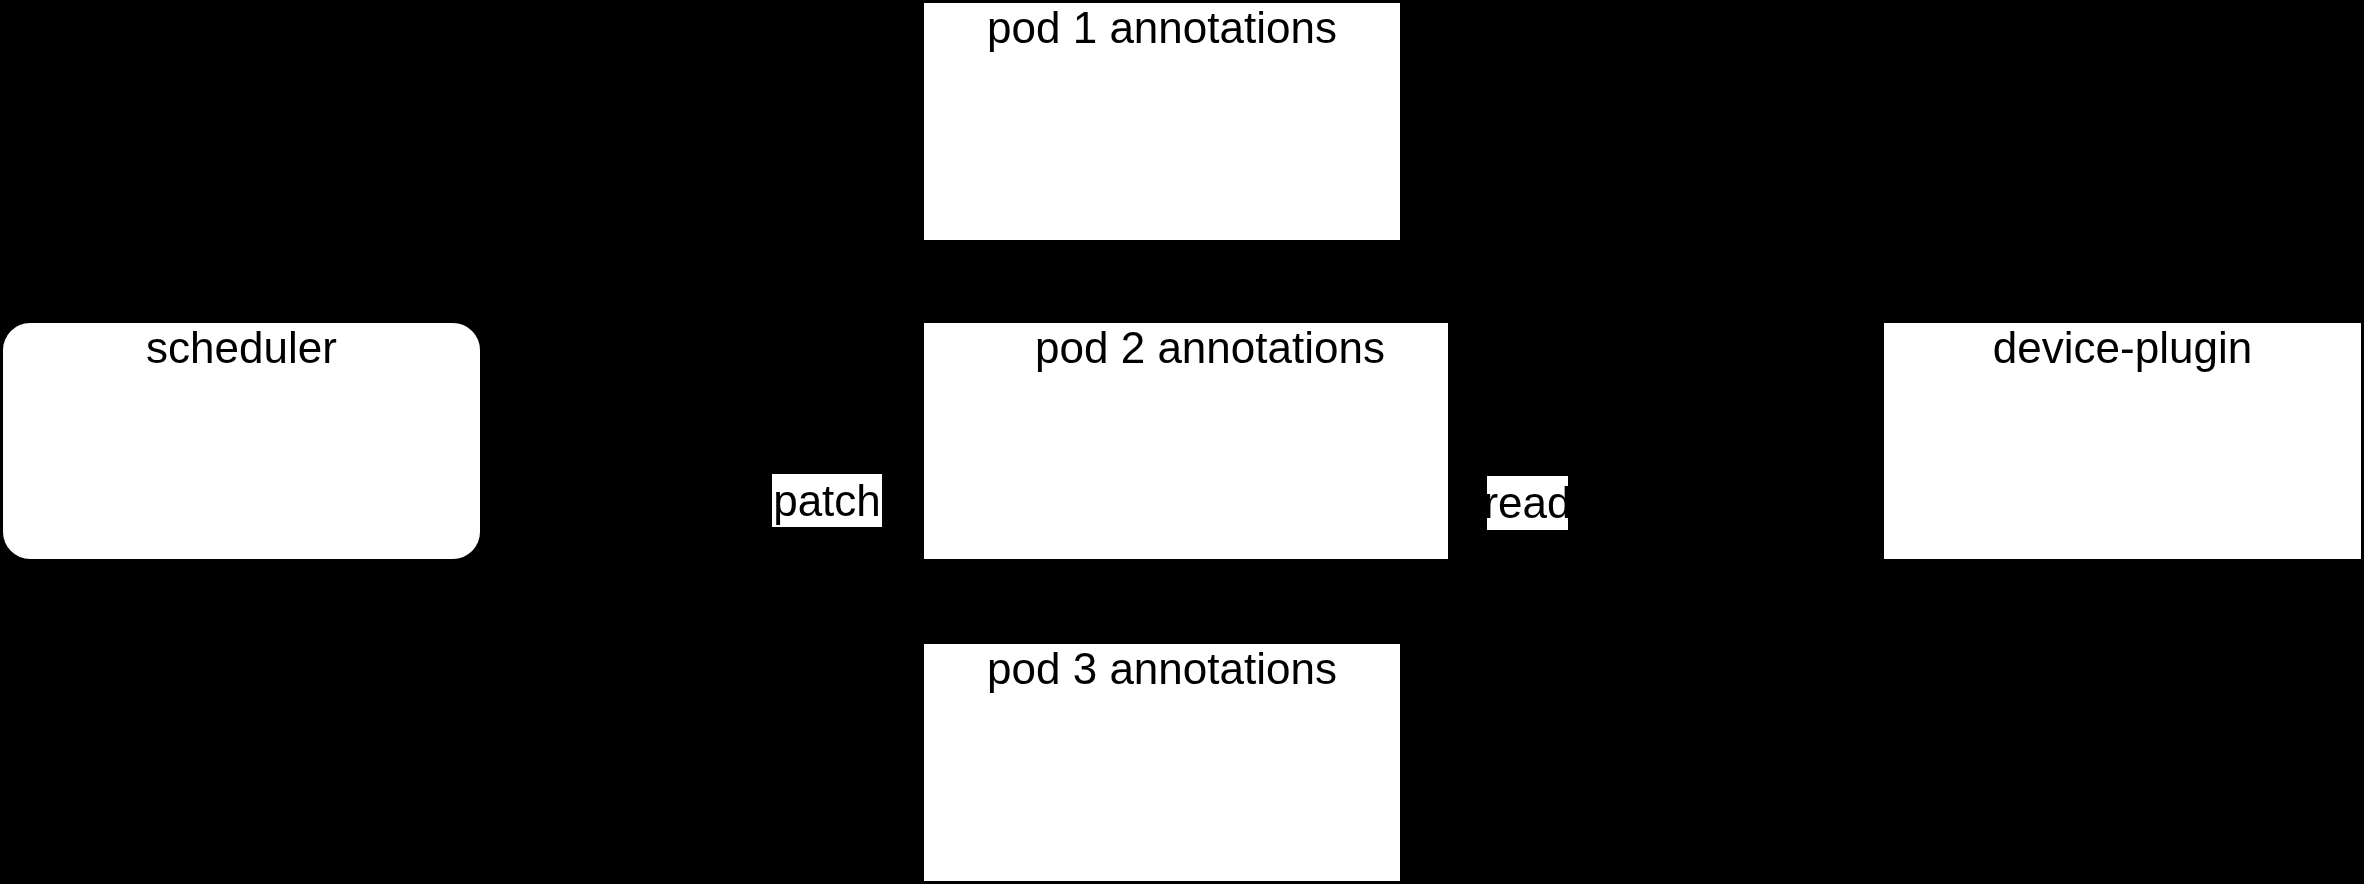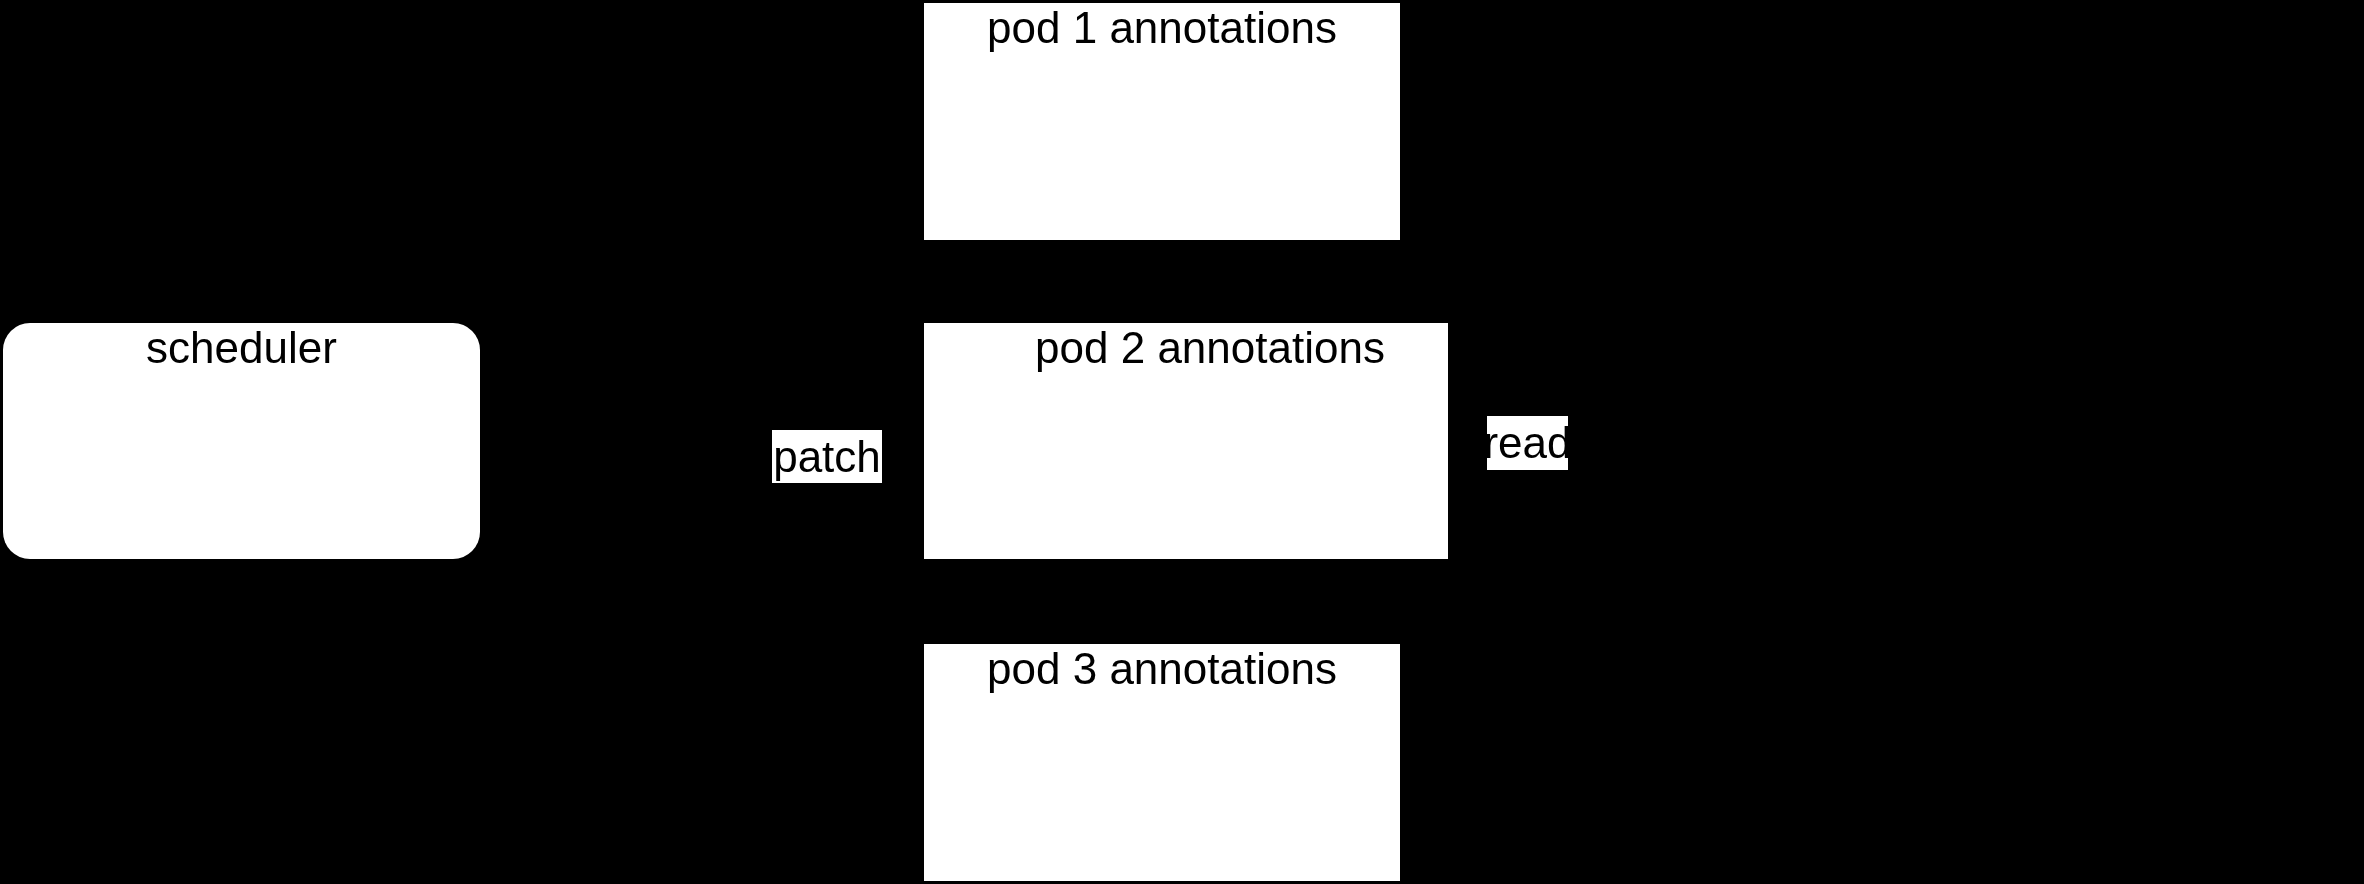--- a/index.html
+++ b/index.html
@@ -37,23 +37,24 @@
   #node-device-plugin { left: 1884px; top: 323px; width: 477px; height: 236px; }
   .edge-label {
     position: absolute;
     background: var(--node-fill);
     color: var(--text);
     font-size: 44px;
     display: flex;
     align-items: center;
     justify-content: center;
     white-space: nowrap;
+    margin-top: 44px;
   }
   #edge-label-patch { left: 772px;  top: 430px; width: 110px; height: 53px; }
-  #edge-label-read  { left: 1487px; top: 416px; width: 81px;  height: 54px; text-align: right; }
+  #edge-label-read  { left: 1487px; top: 432px; width: 81px;  height: 54px; text-align: right; }
 </style>
 </head>
 <body>
 
 <div class="canvas">
 
   <div class="node" id="node-scheduler">
     <span>scheduler</span>
   </div>
 
@@ -62,20 +63,23 @@
   </div>
 
   <div class="node" id="node-pod2">
     <span>pod 2 annotations</span>
   </div>
 
   <div class="node" id="node-pod3">
     <span>pod 3 annotations</span>
   </div>
 
+  <div class="node" id="node-device-plugin">
+    <span>device-plugin</span>
+  </div>
 
   <div class="edge-label" id="edge-label-patch">
     <span>patch</span>
   </div>
 
   <div class="edge-label" id="edge-label-read">
     <span>read</span>
   </div>
 
 </div>

